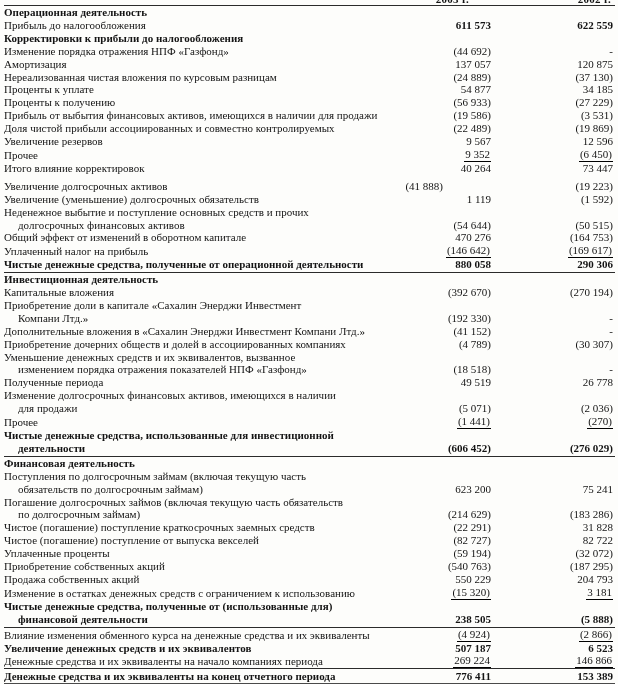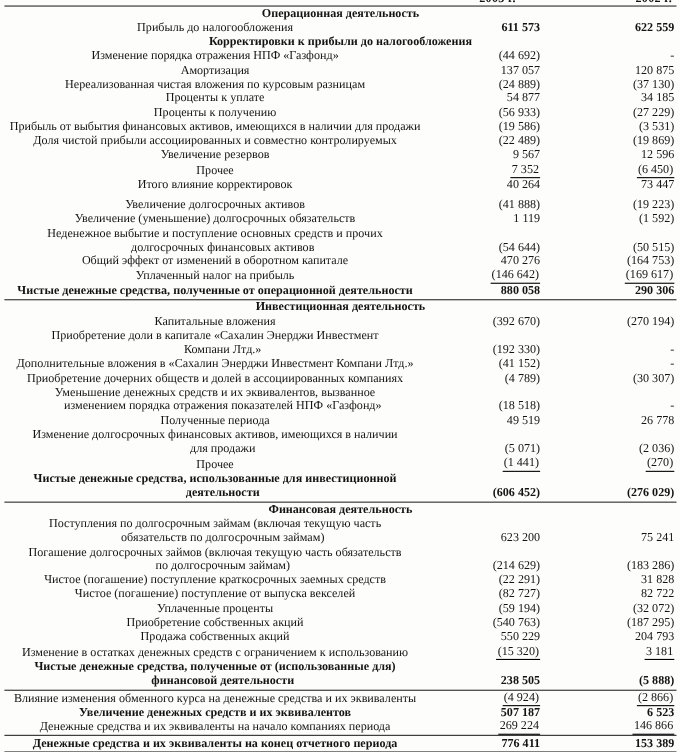--- a/index.html
+++ b/index.html
@@ -32,33 +32,32 @@
     letter-spacing: .3px;
   }
   #top-sliver .y1 { right: 146px; }
   #top-sliver .y2 { right: 4px; }
 
   .row {
     display: flex;
     align-items: flex-end;
     line-height: 12.9px;
   }
-  .row.gap { margin-top: 5px; }
+  .row.gap { margin-top: 5px; gap: 48px; }
   .row.rule-below { border-bottom: 1.4px solid #2b2b2b; padding-bottom: 1px; font-family: Liberation Serif, serif; }
   .row.rule-above { border-top: 1.4px solid #2b2b2b; padding-top: 1px; }
   .row.double-below { border-bottom: 3px double #4a4a4a; }
   .row.b .lbl, .row.hdr .lbl { font-weight: bold; }
   .row.vb .v { font-weight: bold; }
 
   .lbl {
     flex: 1 1 0;
     min-width: 0;
     white-space: nowrap;
     overflow: visible;
-    text-align: center;
   }
   .lbl .l2 { padding-left: 14px; }
 
   .v { flex: 0 0 auto; text-align: right; white-space: nowrap; }
   .v1 { width: 104px; }
   .v2 { width: 122px; padding-right: 2px; }
 
   .row.u .v span {
     display: inline-block;
     border-bottom: 1.1px solid #000;
@@ -144,21 +143,21 @@
         <div class="lbl">
           <div class="l1">Увеличение резервов</div>
         </div>
         <div class="v v1"><span>9 567</span></div>
         <div class="v v2"><span>12 596</span></div>
       </div>
       <div class="row u">
         <div class="lbl">
           <div class="l1">Прочее</div>
         </div>
-        <div class="v v1"><span>7 352</span></div>
+        <div class="v v1"><span>9 352</span></div>
         <div class="v v2"><span>(6 450)</span></div>
       </div>
       <div class="row">
         <div class="lbl">
           <div class="l1">Итого влияние корректировок</div>
         </div>
         <div class="v v1"><span>40 264</span></div>
         <div class="v v2"><span>73 447</span></div>
       </div>
       <div class="row gap">

